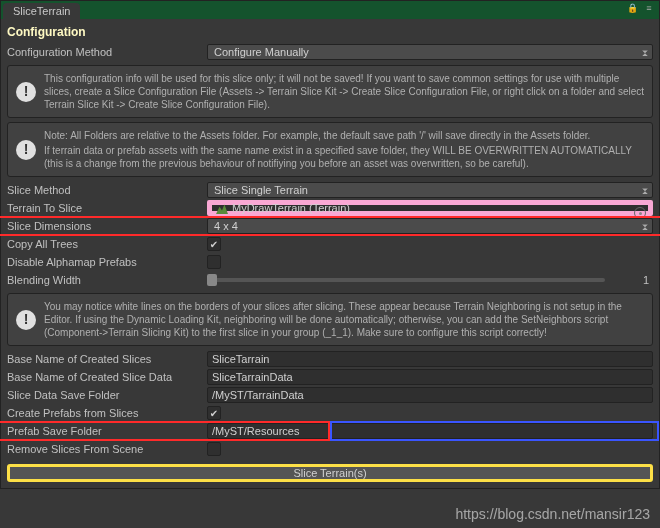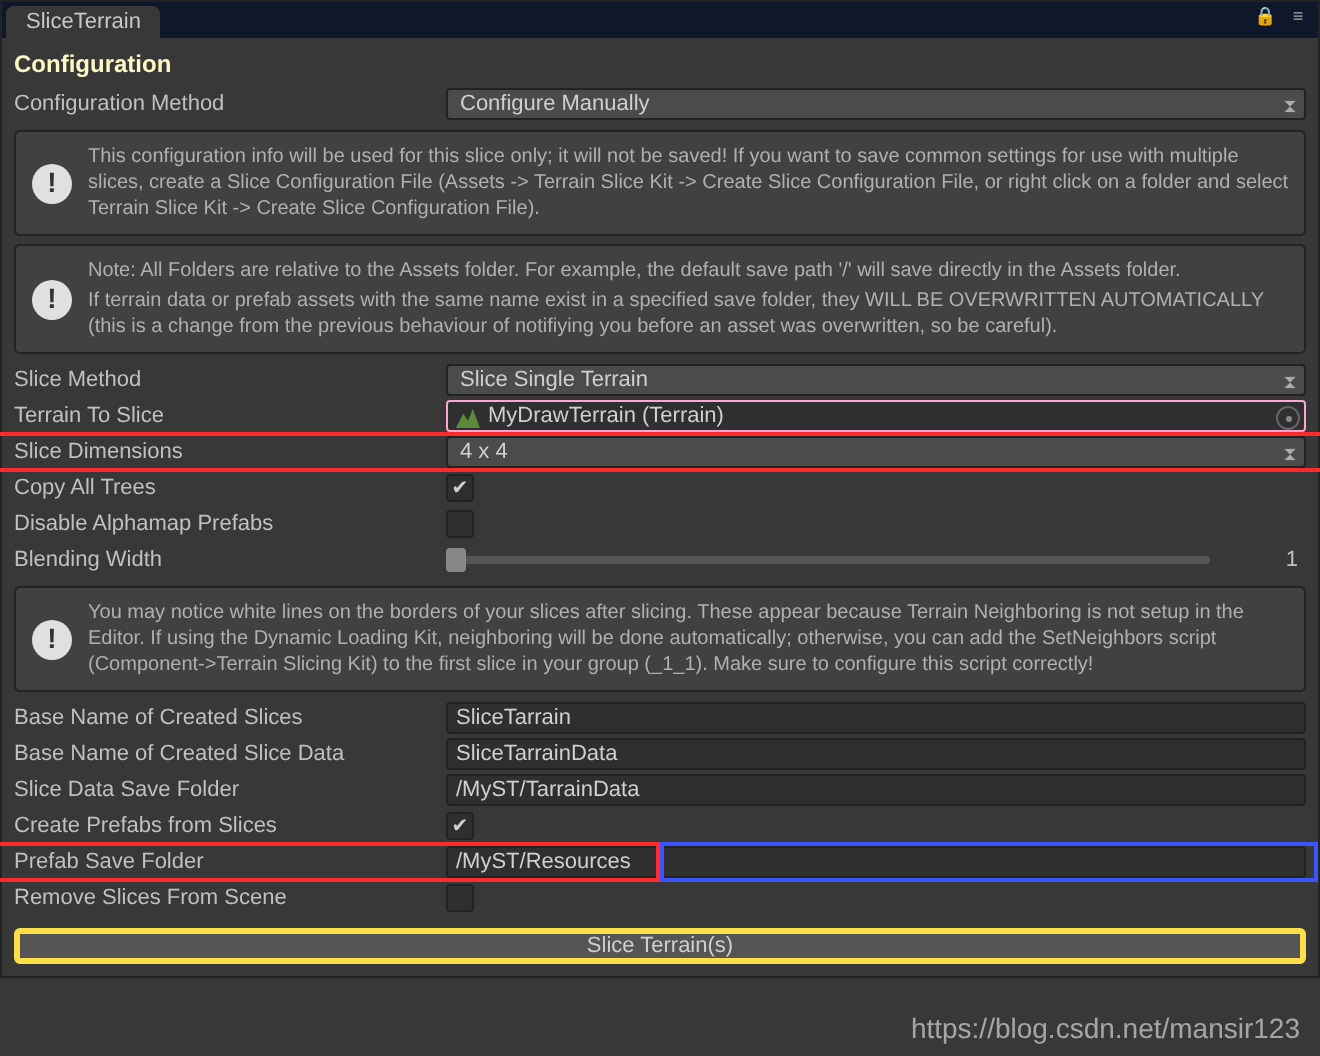--- a/index.html
+++ b/index.html
@@ -11,21 +11,21 @@
     width: 660px;
     height: 528px;
     overflow: hidden;
     position: relative;
   }
   .panel {
     background: #383838;
     border: 1px solid #222;
   }
   .tab-bar {
-    background: #0f172a;
+    background: #14532d;
     height: 18px;
     display: flex;
     align-items: flex-end;
     padding-left: 2px;
     position: relative;
   }
   .tab {
     background: #383838;
     padding: 2px 10px;
     border-radius: 4px 4px 0 0;
@@ -64,21 +64,20 @@
     flex-shrink: 0;
     color: #c0c0c0;
     font-size: 11px;
     white-space: nowrap;
     overflow: hidden;
   }
   .row-value {
     flex: 1;
     display: flex;
     align-items: center;
-    margin-left: 16px;
   }
   .dropdown {
     flex: 1;
     background: #4b4b4b;
     border: 1px solid #222;
     border-radius: 2px;
     height: 16px;
     display: flex;
     align-items: center;
     padding: 0 6px;
@@ -105,21 +104,21 @@
     height: 16px;
     padding: 0 4px;
     color: #d0d0d0;
     font-size: 11px;
     display: flex;
     align-items: center;
   }
   .object-field {
     flex: 1;
     background: #2f2f2f;
-    border: 1px solid #f9a8d4;
+    border: 5px solid #f9a8d4;
     border-radius: 2px;
     height: 16px;
     padding: 0 4px;
     color: #d0d0d0;
     font-size: 11px;
     display: flex;
     align-items: center;
     position: relative;
   }
   .object-field .terrain-icon {

